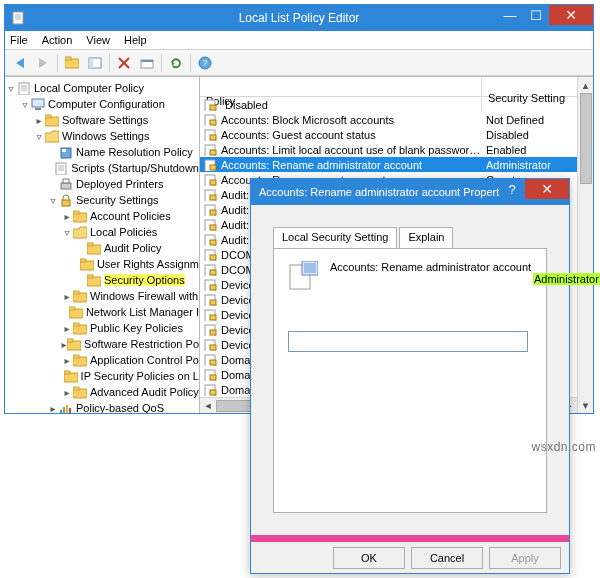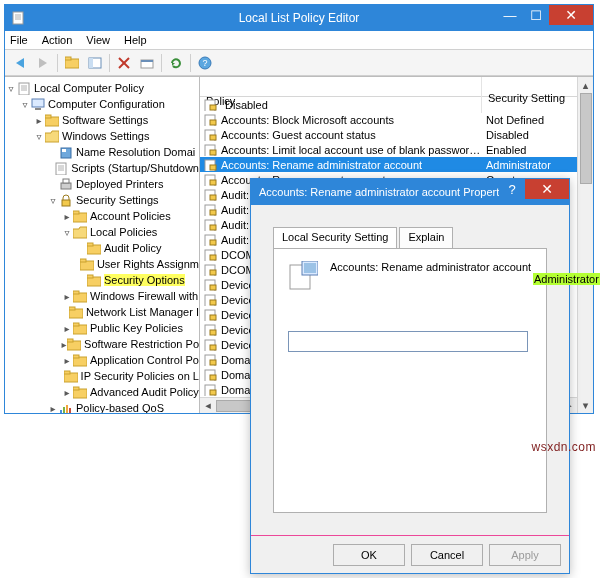--- a/index.html
+++ b/index.html
@@ -56,24 +56,24 @@
 .dialog { position: absolute; left: 250px; top: 178px; width: 320px; height: 396px; border: 1px solid #2e86d9; background: #f0f0f0; box-shadow: 0 2px 10px rgba(0,0,0,.25); }
 .dialog .titlebar { background: #2e86d9; }
 .dlg-body { padding: 22px; height: calc(100% - 26px - 38px); }
 .tabs { display: flex; height: 21px; }
 .tab { border: 1px solid #b0b0b0; border-bottom: none; padding: 3px 8px 0; margin-right: 2px; background: #fcfcfc; font-size: 11px; }
 .tab.active { background: #fff; position: relative; z-index: 2; }
 .tabpage { border: 1px solid #b0b0b0; background: #fff; height: calc(100% - 21px); padding: 12px 14px; position: relative; }
 .policy-line { display: flex; align-items: flex-start; gap: 12px; }
 .big-icon { width: 30px; height: 30px; }
 .value-input { margin-top: 40px; width: 240px; height: 21px; border: 1px solid #7a95b8; padding: 2px 4px; font-family: inherit; font-size: 11px; }
-.dlg-buttons { position: absolute; bottom: 0; left: 0; right: 0; height: 38px; display: flex; justify-content: flex-end; align-items: center; gap: 6px; padding: 0 8px; background: #f0f0f0; border-top: 1px solid #ec4899; }
+.dlg-buttons { position: absolute; bottom: 0; left: 0; right: 0; height: 38px; display: flex; justify-content: flex-end; align-items: center; gap: 6px; padding: 0 8px; background: #f0f0f0; border-top: 7px solid #ec4899; }
 .dlg-buttons button { width: 72px; height: 22px; border: 1px solid #adadad; background: #f0f0f0; font-family: inherit; font-size: 11px; }
 .dlg-buttons button:disabled { color: #9a9a9a; }
-.watermark { position: absolute; right: 4px; bottom: 124px; font-size: 12px; color: #7f1d1d; letter-spacing: .5px; }
+.watermark { position: absolute; right: 4px; bottom: 124px; font-size: 12px; color: #737373; letter-spacing: .5px; }
 
 
 svg { display: block; }
 </style>
 </head>
 <body>
 
 <svg width="0" height="0" style="position:absolute">
   <defs>
     <g id="i-folder">
@@ -263,21 +263,21 @@
               </svg>
               <span class="lbl">Windows Settings</span>
             </div>
           </li>
         <li>
             <div class="node indent-3">
               <span class="tw"></span>
               <svg class="fico">
                 <use href="#i-book"></use>
               </svg>
-              <span class="lbl">Name Resolution Domai</span>
+              <span class="lbl">Name Resolution Policy</span>
             </div>
           </li>
         <li>
             <div class="node indent-3">
               <span class="tw"></span>
               <svg class="fico">
                 <use href="#i-scroll"></use>
               </svg>
               <span class="lbl">Scripts (Startup/Shutdown</span>
             </div>

